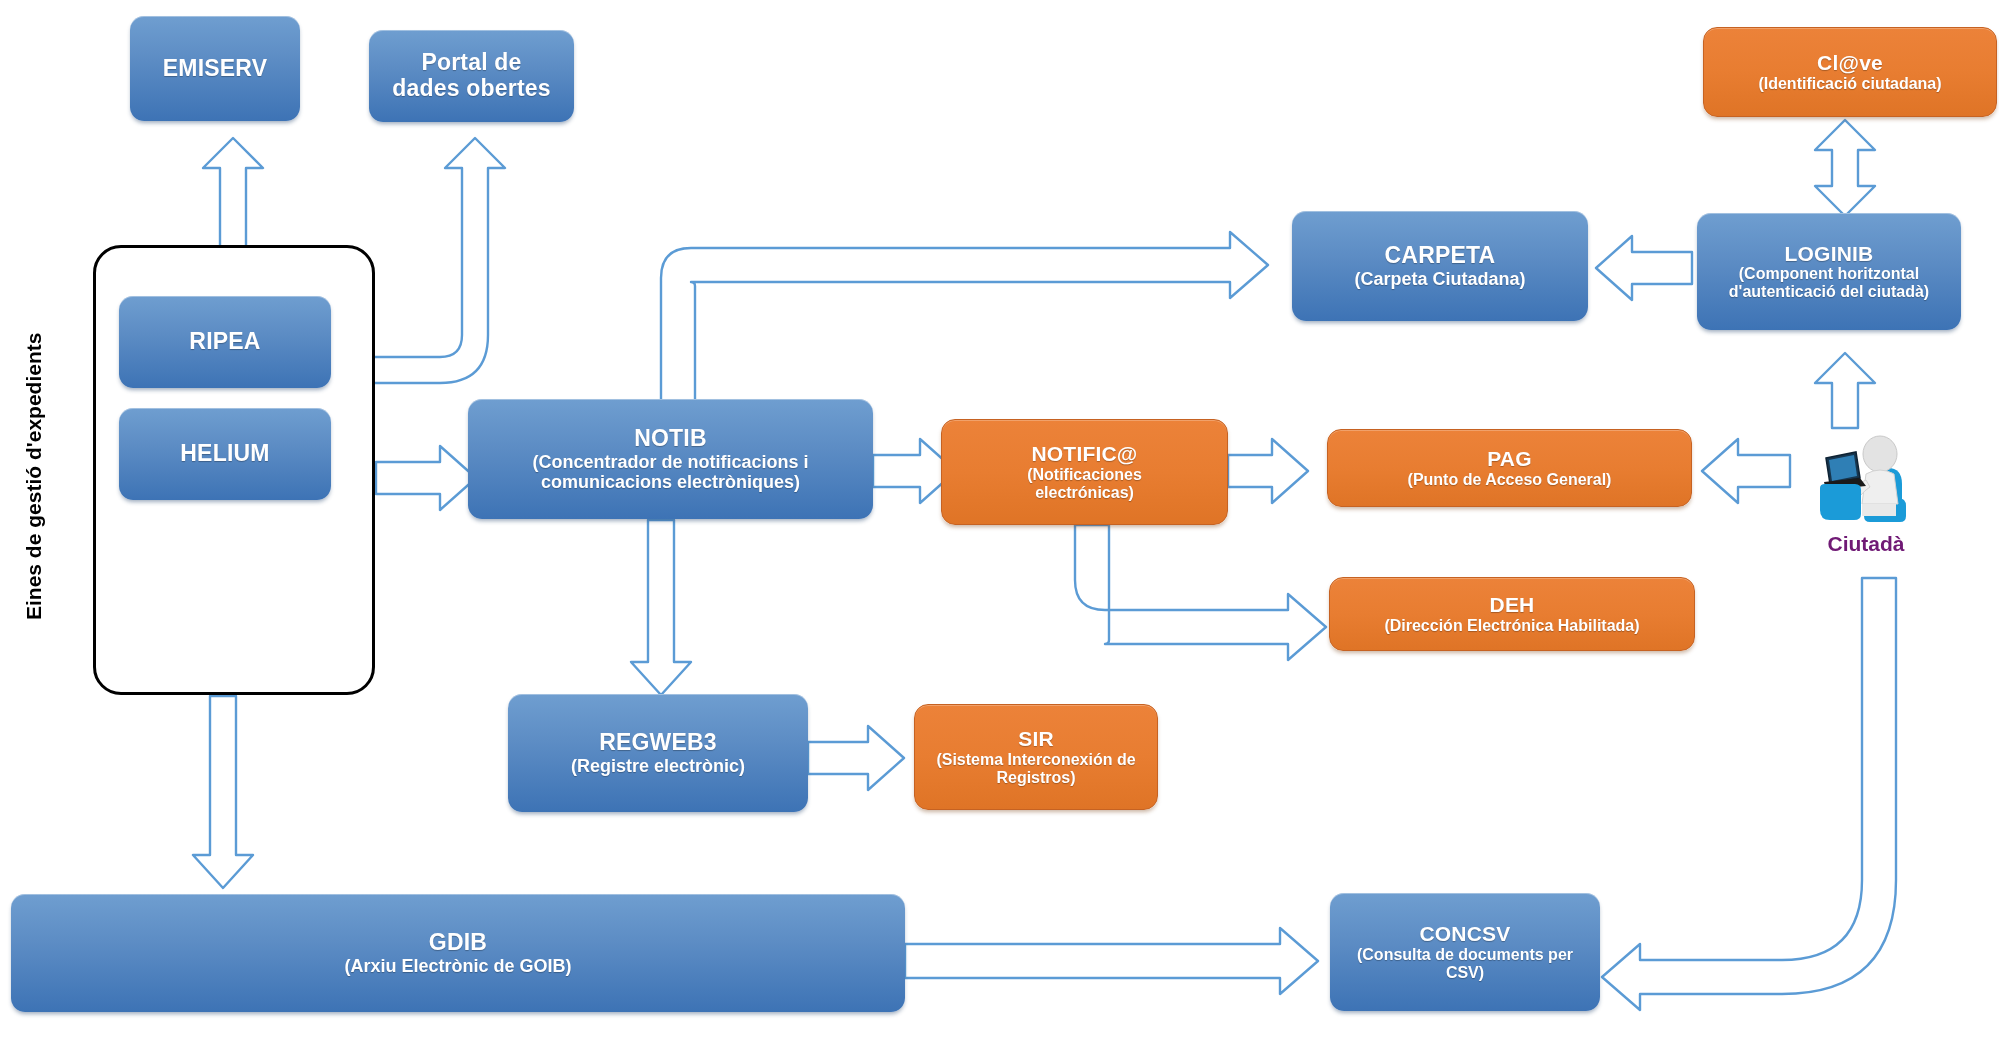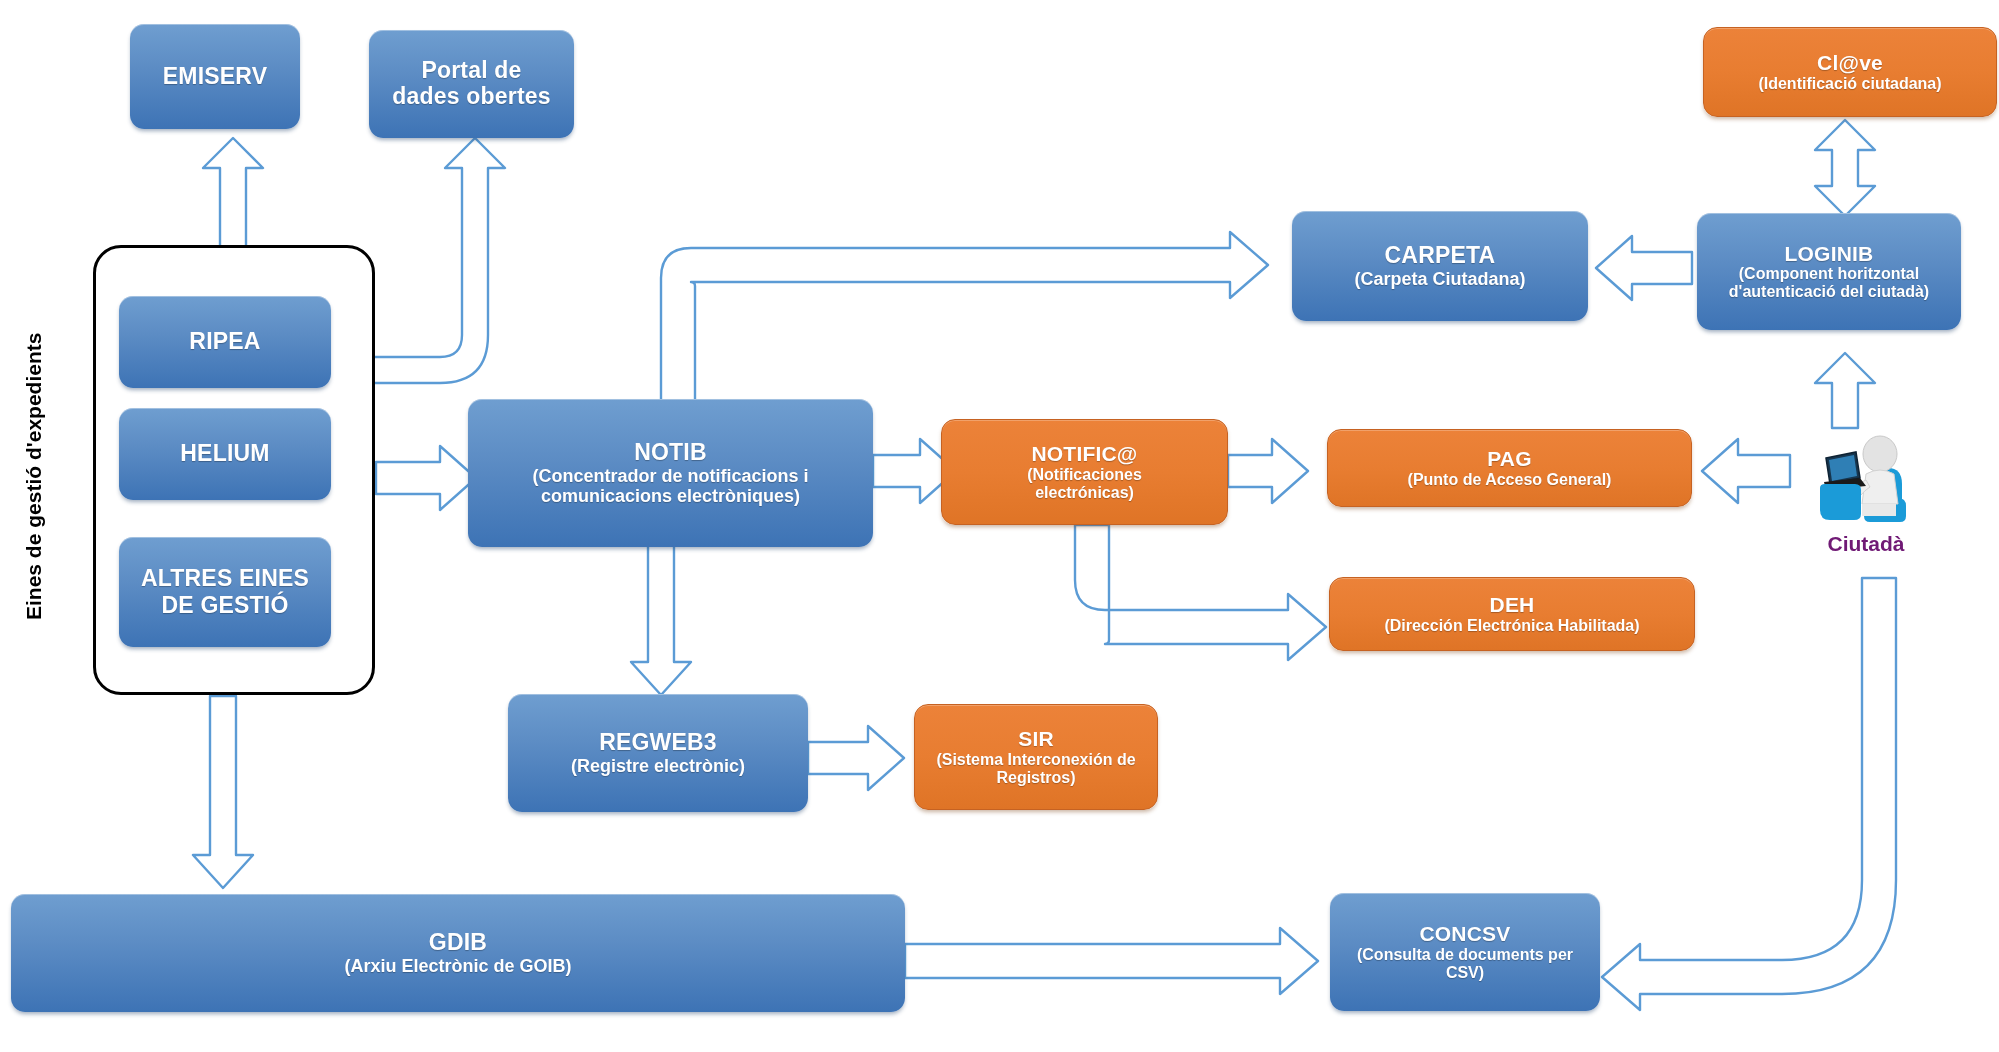--- a/index.html
+++ b/index.html
@@ -103,42 +103,39 @@
     <path class="wire" d="M 1862,578 L 1862,880 Q 1862,960 1782,960 L 1640,960 L 1640,944 L 1602,977 L 1640,1010 L 1640,994
              L 1782,994 Q 1896,994 1896,880 L 1896,578 Z"></path>
 
     <path class="wire" d="M 905,944 L 1280,944 L 1280,928 L 1318,961 L 1280,994 L 1280,978 L 905,978 Z"></path>
   </svg>
 
   <div class="group-frame" style="left:93px; top:245px; width:282px; height:450px;"></div>
 
   <div class="side-label" style="left:22px; top:620px;">Eines de gestió d'expedients</div>
 
-  <div class="node blue" style="left:130px; top:24px; width:170px; height:105px;">
+  <div class="node blue" style="left:130px; top:16px; width:170px; height:105px;">
     <span class="ttl">EMISERV</span>
   </div>
 
-  <div class="node blue" style="left:369px; top:30px; width:205px; height:108px;">
+  <div class="node blue" style="left:369px; top:30px; width:205px; height:92px;">
     <span class="ttl">Portal de</span>
     <span class="ttl">dades obertes</span>
   </div>
 
   <div class="node blue" style="left:119px; top:296px; width:212px; height:92px;padding-left:8px;">
     <span class="ttl">RIPEA</span>
   </div>
 
   <div class="node blue" style="left:119px; top:408px; width:212px; height:92px;">
     <span class="ttl">HELIUM</span>
   </div>
 
-  <div class="node blue" style="left:119px; top:537px; width:212px; height:110px;">
-    <span class="ttl" style="line-height:1.16;">ALTRES EINES DE GESTIÓ</span>
-  </div>
-
-  <div class="node blue" style="left:468px; top:399px; width:405px; height:148px;">
+
+  <div class="node blue" style="left:468px; top:399px; width:405px; height:120px;">
     <span class="ttl">NOTIB</span>
     <span class="sub" style="max-width:378px;">(Concentrador de notificacions i comunicacions electròniques)</span>
   </div>
 
   <div class="node orange small" style="left:941px; top:419px; width:287px; height:106px;">
     <span class="ttl">NOTIFIC@</span>
     <span class="sub" style="max-width:200px;">(Notificaciones electrónicas)</span>
   </div>
 
   <div class="node orange small" style="left:1327px; top:429px; width:365px; height:78px;">

